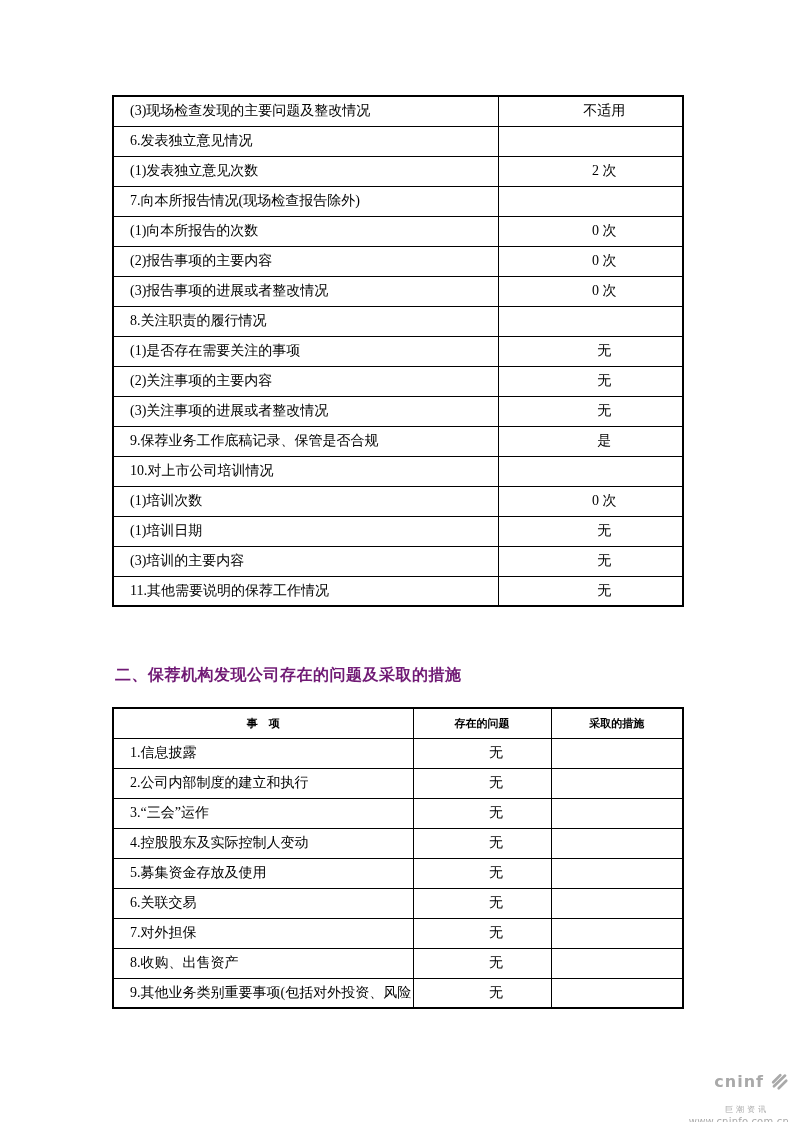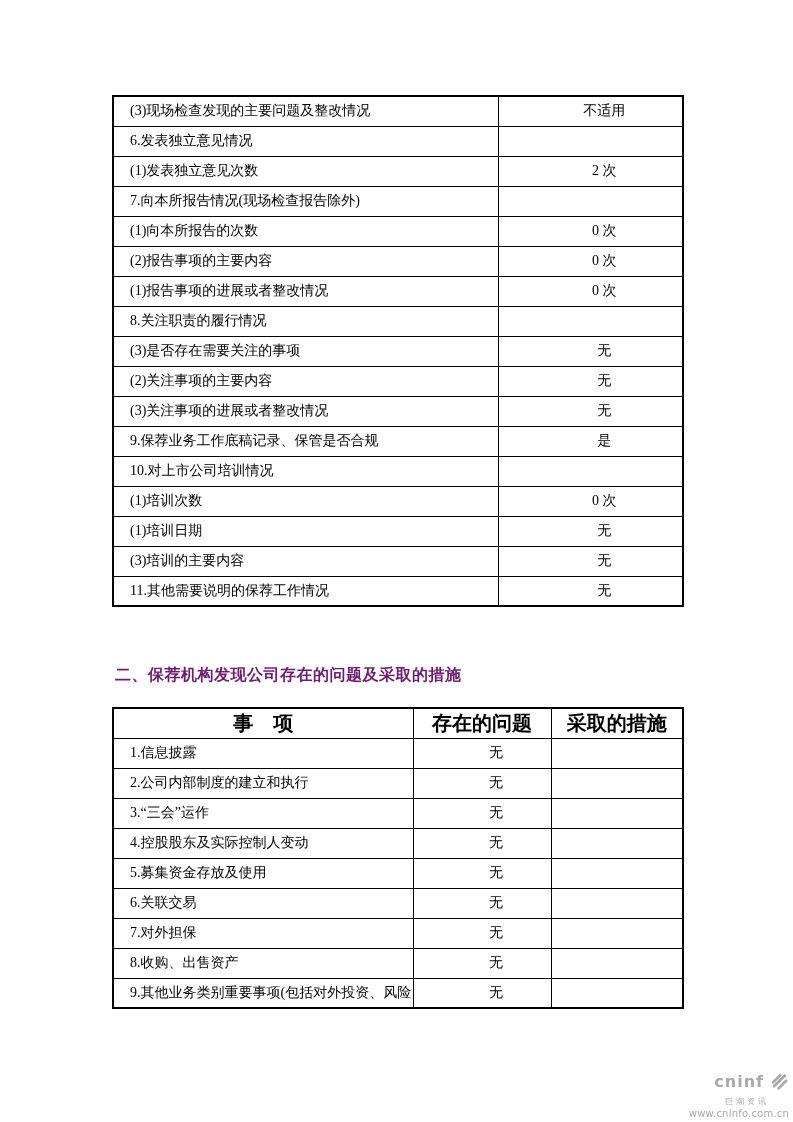--- a/index.html
+++ b/index.html
@@ -30,21 +30,21 @@
     white-space: nowrap;
   }
   .t1 { left: 112px; top: 95px; width: 570px; }
   .t2 { left: 112px; top: 707px; width: 570px; }
   .cell-label { text-align: left; padding-left: 16px; }
   .cell-value { text-align: center; padding-left: 28px; }
   .t2 th {
     font-family: Liberation Sans, sans-serif;
     font-weight: bold;
     text-align: center;
-    font-size: 20px;
+    font-size: 11px;
   }
   .section-heading {
     position: absolute;
     left: 115px;
     top: 665px;
     margin: 0;
     font-family: "DejaVu Sans", "Liberation Sans", sans-serif;
     font-weight: bold;
     font-size: 16px;
     letter-spacing: 0.5px;
@@ -68,21 +68,21 @@
     gap: 6px;
   }
   .logo-brand {
     font-weight: bold;
     font-size: 16px;
     letter-spacing: 1px;
   }
   .logo-cn {
     font-size: 8px;
     letter-spacing: 3px;
-    margin: 7px 20px 1px 0;
+    margin: 15px 20px 1px 0;
   }
   .logo-url {
     font-size: 10px;
     letter-spacing: 0.2px;
   }
 </style>
 </head>
 <body>
 
 <div class="page">
@@ -111,29 +111,29 @@
       </tr>
       <tr>
         <td class="cell-label">(1)向本所报告的次数</td>
         <td class="cell-value">0 次</td>
       </tr>
       <tr>
         <td class="cell-label">(2)报告事项的主要内容</td>
         <td class="cell-value">0 次</td>
       </tr>
       <tr>
-        <td class="cell-label">(1)报告事项的进展或者整改情况</td>
+        <td class="cell-label">(3)报告事项的进展或者整改情况</td>
         <td class="cell-value">0 次</td>
       </tr>
       <tr>
         <td class="cell-label">8.关注职责的履行情况</td>
         <td class="cell-value"></td>
       </tr>
       <tr>
-        <td class="cell-label">(3)是否存在需要关注的事项</td>
+        <td class="cell-label">(1)是否存在需要关注的事项</td>
         <td class="cell-value">无</td>
       </tr>
       <tr>
         <td class="cell-label">(2)关注事项的主要内容</td>
         <td class="cell-value">无</td>
       </tr>
       <tr>
         <td class="cell-label">(3)关注事项的进展或者整改情况</td>
         <td class="cell-value">无</td>
       </tr>

